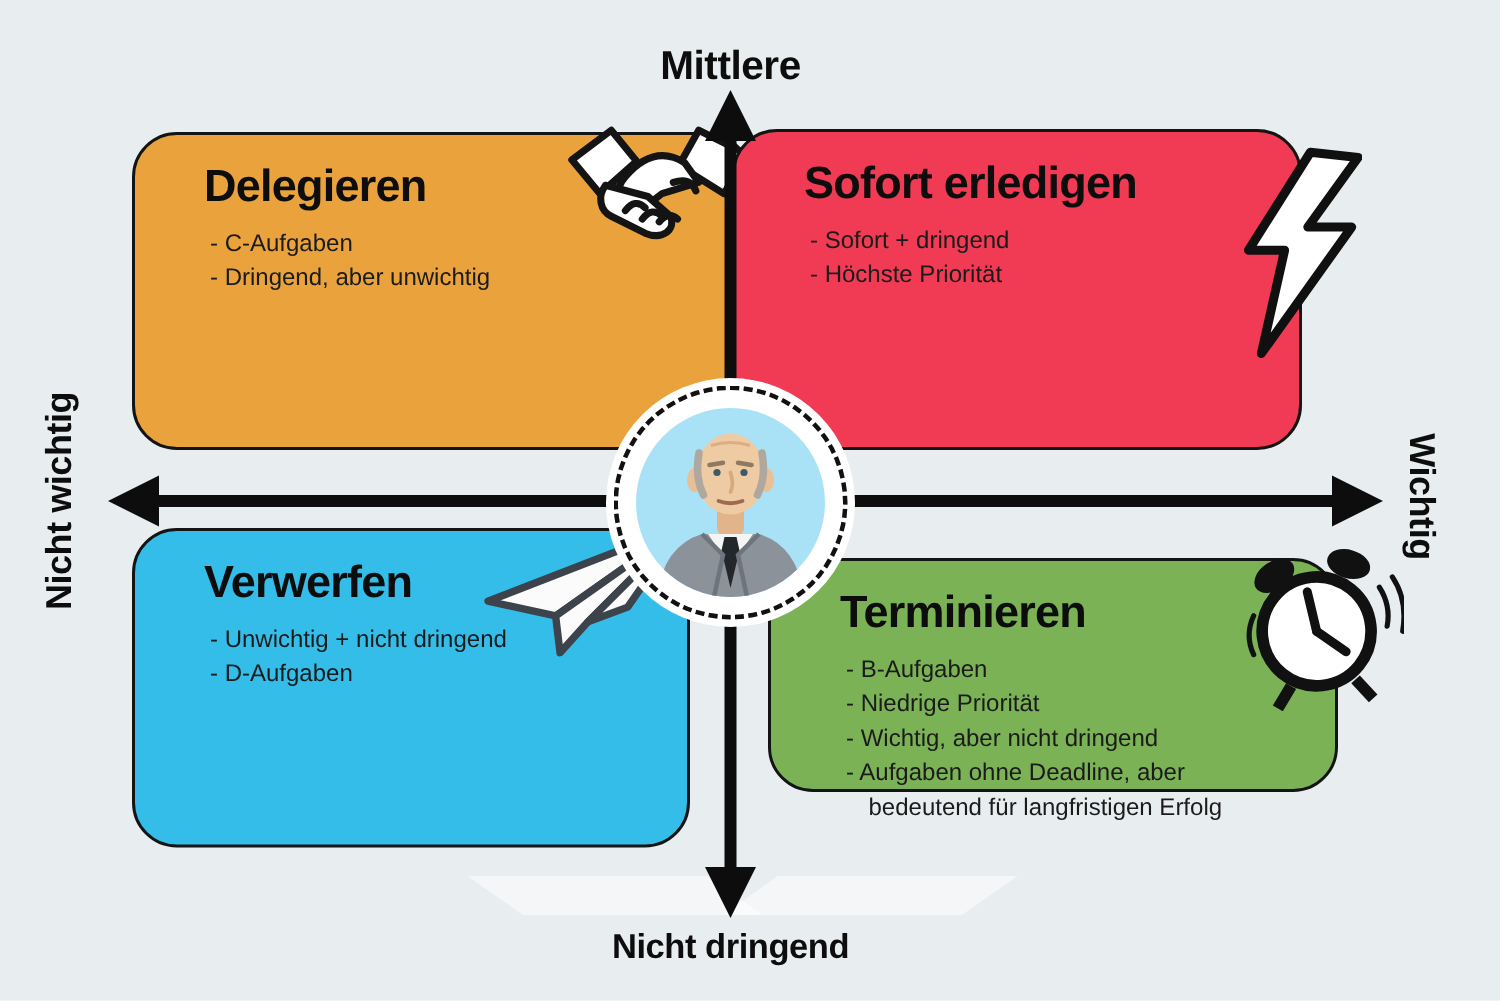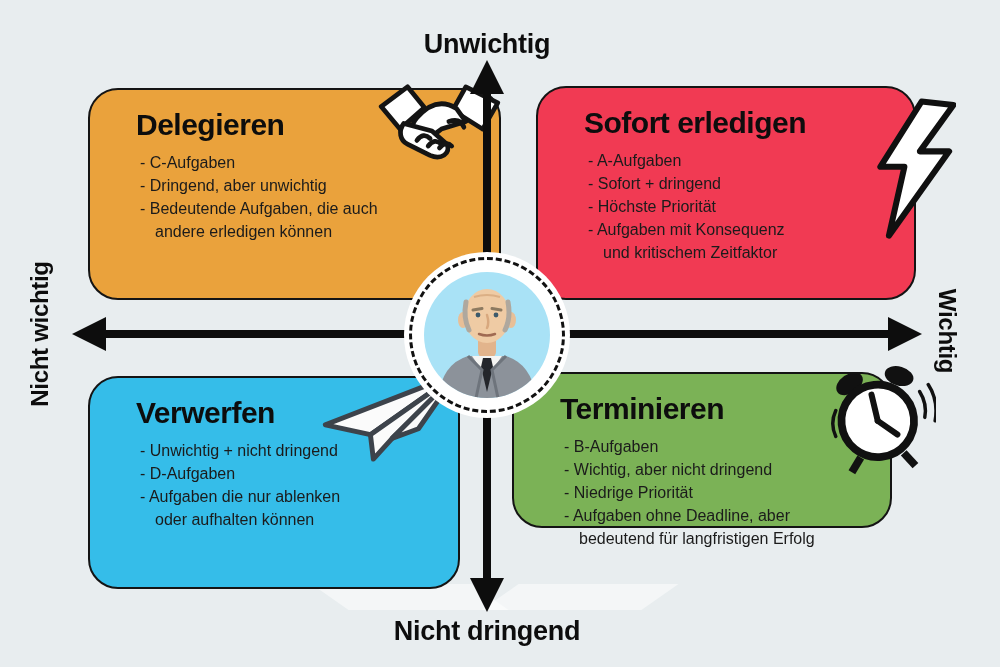--- a/index.html
+++ b/index.html
@@ -8,41 +8,41 @@
 
   
   .streak{position:absolute;background:rgba(255,255,255,.5);z-index:0;}
   .streak.a{left:330px;top:584px;width:160px;height:26px;transform:skewX(55deg);}
   .streak.b{left:500px;top:584px;width:160px;height:26px;transform:skewX(-55deg);}
 
   
   .quad{position:absolute;border:2px solid #141414;border-radius:30px;box-sizing:border-box;
         padding:18px 16px 10px 46px;z-index:1;}
   .quad.tl{left:88px;top:88px;width:413px;height:212px;}
-  .quad.tr{left:536px;top:86px;width:380px;height:214px;}
-  .quad.bl{left:88px;top:376px;width:372px;height:213px;}
+  .quad.tr{left:488px;top:86px;width:380px;height:214px;}
+  .quad.bl{left:88px;top:352px;width:372px;height:213px;}
   .quad.br{left:512px;top:372px;width:380px;height:156px;}
   .q-title{font-size:30px;font-weight:bold;color:#0d0d0d;letter-spacing:-.5px;line-height:1.12;margin:0 0 9px 0;}
   .q-item{font-size:16px;color:#1b1b1b;line-height:1.44;padding-left:15px;text-indent:-15px;
           white-space:pre-line;margin-left:4px;}
 
   
   .q-icon{position:absolute;z-index:2;}
   .icon-handshake{right:-4px;top:-6px;width:128px;height:94px;}
   .icon-lightning{right:-42px;top:2px;width:86px;height:158px;}
   .icon-plane{right:-8px;top:-10px;width:150px;height:98px;z-index:6;}
   .icon-clock{right:-46px;top:-18px;width:108px;height:128px;}
 
   
   .axes{position:absolute;left:0;top:0;z-index:3;pointer-events:none;}
 
   
   .axis-label{position:absolute;font-weight:bold;color:#0d0d0d;white-space:nowrap;z-index:4;letter-spacing:-.3px;}
   .axis-label.top{left:487px;top:44px;font-size:27px;transform:translate(-50%,-50%);}
-  .axis-label.bottom{left:487px;top:631px;font-size:27px;transform:translate(-50%,-50%);}
+  .axis-label.bottom{left:487px;top:631px;font-size:23px;transform:translate(-50%,-50%);}
   .axis-label.left{left:40px;top:334px;font-size:24px;transform:translate(-50%,-50%) rotate(-90deg);}
   .axis-label.right{left:947px;top:331px;font-size:24px;transform:translate(-50%,-50%) rotate(90deg);}
 
   
   .center-circle{position:absolute;left:404px;top:252px;width:166px;height:166px;border-radius:50%;
                  background:#ffffff;z-index:5;}
   .center-dashes{position:absolute;left:5px;top:5px;right:5px;bottom:5px;border:3px dashed #111;border-radius:50%;}
   .center-photo{position:absolute;left:20px;top:20px;width:126px;height:126px;border-radius:50%;
                 background:#A9E2F6;overflow:hidden;}
   .center-photo svg{display:block;}
@@ -52,74 +52,67 @@
 
 <div class="stage" style="background: rgb(232, 237, 239);">
 
   <div class="streak a"></div>
   <div class="streak b"></div>
 
   <div class="quad tl" style="background: rgb(234, 162, 60);">
     <div class="q-title">Delegieren</div>
     <div class="q-item">- C-Aufgaben</div>
     <div class="q-item">- Dringend, aber unwichtig</div>
-    <div class="q-item">- Bedeutende Aufgaben, die auch
-andere erledigen können</div>
     <span class="q-icon icon-handshake">
       <svg width="128" height="94" viewBox="0 0 135 100">
         <g fill="#ffffff" stroke="#141414" stroke-width="5" stroke-linejoin="round" stroke-linecap="round">
           <polygon points="6,24 34,3 52,25 26,48"></polygon>
           <polygon points="96,3 130,20 114,48 82,28"></polygon>
           <path d="M86,26 C70,16 56,22 44,36 C36,45 38,56 48,58 C58,60 64,52 70,48 L96,40 Z"></path>
           <path d="M30,42 C24,50 26,60 34,64 L58,76 C70,81 80,74 76,64 L60,50 Z"></path>
           <path d="M44,60 q7,-9 14,-2" fill="none"></path>
           <path d="M56,66 q7,-9 14,-2" fill="none"></path>
           <path d="M68,68 q7,-8 13,-2" fill="none"></path>
           <path d="M78,40 q12,-4 16,6" fill="none"></path>
         </g>
       </svg>
     </span>
   </div>
 
   <div class="quad tr" style="background: rgb(241, 58, 83);">
     <div class="q-title">Sofort erledigen</div>
-    <div class="q-item">- A-Aufgaben</div>
     <div class="q-item">- Sofort + dringend</div>
     <div class="q-item">- Höchste Priorität</div>
-    <div class="q-item">- Aufgaben mit Konsequenz
-und kritischem Zeitfaktor</div>
     <span class="q-icon icon-lightning">
       <svg width="86" height="158" viewBox="0 0 100 165">
         <path d="M60,4 L12,80 L40,80 L22,160 L92,62 L58,62 L97,8 Z" fill="#ffffff" stroke="#101010" stroke-width="7" stroke-linejoin="round"></path>
       </svg>
     </span>
   </div>
 
   <div class="quad bl" style="background: rgb(53, 189, 233);">
     <div class="q-title">Verwerfen</div>
     <div class="q-item">- Unwichtig + nicht dringend</div>
     <div class="q-item">- D-Aufgaben</div>
-    <div class="q-item">- Aufgaben die nur ablenken
-oder aufhalten können</div>
     <span class="q-icon icon-plane">
       <svg width="150" height="98" viewBox="0 0 150 100">
         <g fill="#fbfbfb" stroke="#3d434b" stroke-width="5" stroke-linejoin="round">
           <path d="M142,6 L8,58 L54,68 Z"></path>
           <path d="M142,6 L54,68 L57,93 L76,72 Z"></path>
           <path d="M142,6 L76,72 L103,62 Z"></path>
         </g>
       </svg>
     </span>
   </div>
 
   <div class="quad br" style="background: rgb(123, 178, 86);">
     <div class="q-title">Terminieren</div>
     <div class="q-item">- B-Aufgaben</div>
+    <div class="q-item">- Niedrige Priorität</div>
     <div class="q-item">- Wichtig, aber nicht dringend</div>
-    <div class="q-item">- Niedrige Priorität</div>
     <div class="q-item">- Aufgaben ohne Deadline, aber
 bedeutend für langfristigen Erfolg</div>
     <span class="q-icon icon-clock">
       <svg width="108" height="128" viewBox="0 0 125 130">
         <g transform="rotate(-6 58 70)">
           <ellipse cx="30" cy="20" rx="17" ry="11" fill="#111" transform="rotate(-28 30 20)"></ellipse>
           <ellipse cx="88" cy="17" rx="17" ry="11" fill="#111" transform="rotate(22 88 17)"></ellipse>
           <line x1="34" y1="106" x2="22" y2="122" stroke="#111" stroke-width="9"></line>
           <line x1="84" y1="106" x2="96" y2="122" stroke="#111" stroke-width="9"></line>
           <circle cx="58" cy="66" r="42" fill="#ffffff" stroke="#111" stroke-width="9"></circle>
@@ -135,21 +128,21 @@
 
   <svg class="axes" width="1000" height="667">
     <rect x="483" y="84" width="8" height="502" fill="#0d0d0d"></rect>
     <polygon points="487,60 470,94 504,94" fill="#0d0d0d"></polygon>
     <polygon points="487,612 470,578 504,578" fill="#0d0d0d"></polygon>
     <rect x="95" y="330" width="802" height="8" fill="#0d0d0d"></rect>
     <polygon points="72,334 106,317 106,351" fill="#0d0d0d"></polygon>
     <polygon points="922,334 888,317 888,351" fill="#0d0d0d"></polygon>
   </svg>
 
-  <div class="axis-label top">Unwichtig</div>
+  <div class="axis-label top">Mittlere</div>
   <div class="axis-label bottom">Nicht dringend</div>
   <div class="axis-label left">Nicht wichtig</div>
   <div class="axis-label right">Wichtig</div>
 
   <div class="center-circle">
     <div class="center-dashes"></div>
     <div class="center-photo">
       <svg width="126" height="126" viewBox="0 0 126 126">
         <path d="M14,126 Q18,92 44,84 L82,84 Q108,92 112,126 Z" fill="#8C929A"></path>
         <rect x="54" y="62" width="18" height="24" rx="6" fill="#E2B48C"></rect>

